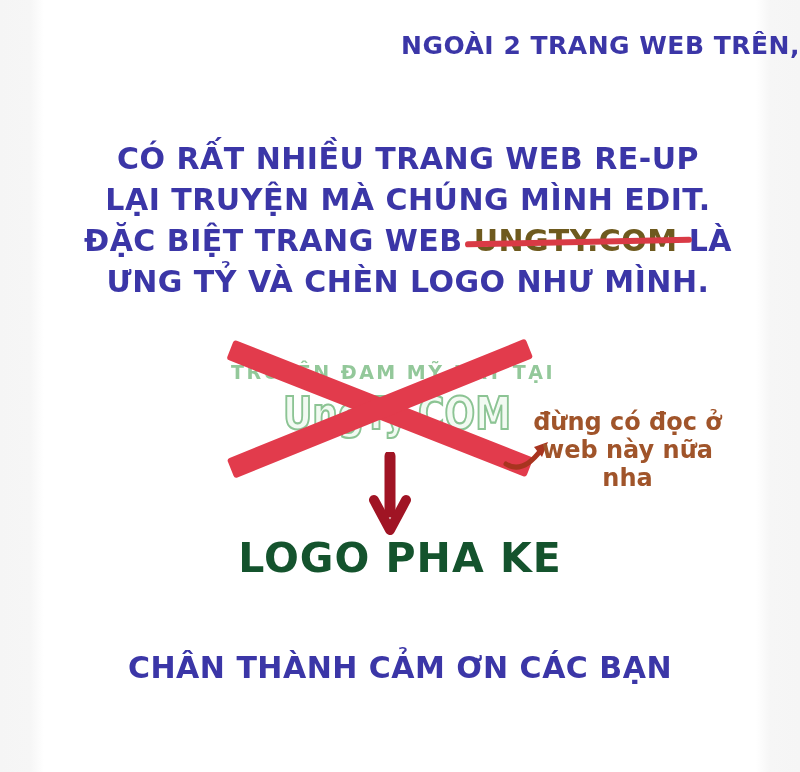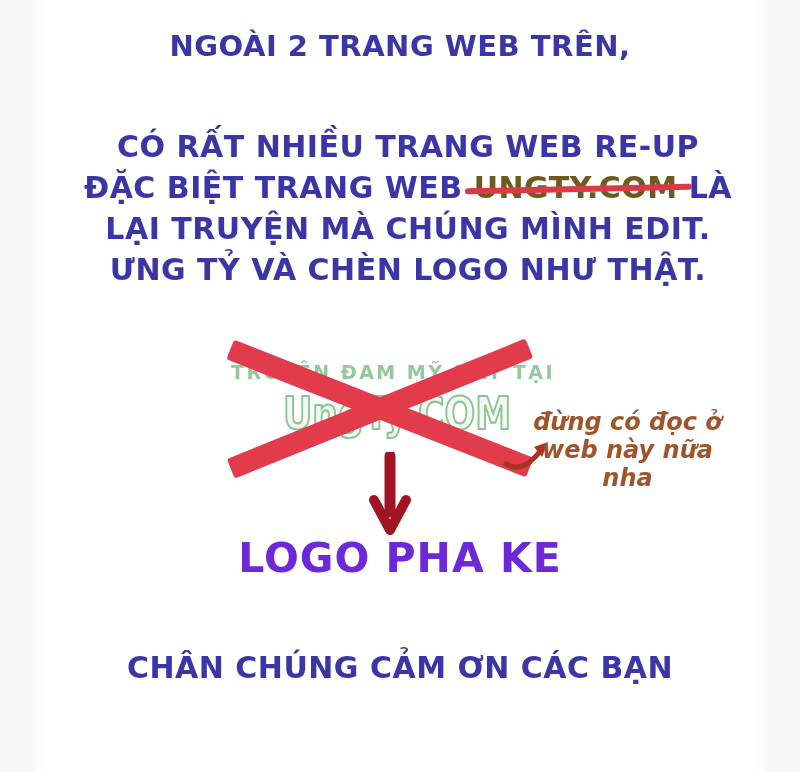--- a/index.html
+++ b/index.html
@@ -8,66 +8,66 @@
     background:#ffffff;
     font-family:"DejaVu Sans","Liberation Sans",sans-serif;
   }
   .page{position:absolute;inset:0;}
   .edge{position:absolute;top:0;bottom:0;width:44px;pointer-events:none;}
   .edge.left{left:0;background:linear-gradient(to right,#f5f5f5 0,#f6f6f6 30px,#ffffff 44px);}
   .edge.right{right:0;background:linear-gradient(to left,#f5f5f5 0,#f6f6f6 30px,#ffffff 44px);}
 
   .blue-block{position:absolute;left:0;right:0;text-align:center;color:#3b36a7;
     font-weight:bold;font-size:30px;line-height:41px;letter-spacing:.5px;}
-  .intro{top:24px;line-height:44px;font-size:29px;}
-  .warning{top:126px;padding-left:16px;}
+  .intro{top:24px;line-height:44px;font-size:25px;text-align:right;}
+  .warning{top:138px;padding-left:16px;}
   .thanks{top:646px;line-height:44px;}
 
   .fake-site{color:#6e5a1e;position:relative;white-space:nowrap;}
   .fake-site::after{
     content:"";position:absolute;left:-9px;right:-14px;top:46%;height:6px;
     background:#d93a45;border-radius:3px;transform:rotate(-1.2deg);
   }
 
   .logo-tagline{position:absolute;left:0;right:14px;top:361px;text-align:center;
     color:#93c89a;font-weight:bold;font-size:19px;letter-spacing:2.5px;}
   .logo-sitename{position:absolute;left:0;right:6px;top:388px;text-align:center;
     color:#f2faf2;font-weight:bold;font-size:44px;letter-spacing:0;
     -webkit-text-stroke:2.2px #8cc494;text-shadow:0 0 1px #8cc494;
     transform:scaleX(.82);}
   .cross-bar{position:absolute;left:219px;top:398px;width:322px;height:21px;
     background:#e23b4c;border-radius:3px;}
   .cross-bar.a{transform:rotate(21.5deg);}
   .cross-bar.b{transform:rotate(-22deg);}
 
   .note{position:absolute;left:520px;top:408px;width:215px;text-align:center;
-    color:#a0542a;font-weight:bold;font-style:italic;font-size:24px;line-height:28px;}
+    color:#a0542a;font-weight:bold;font-size:24px;line-height:28px;}
 
   .curve-arrow{position:absolute;left:503px;top:437px;}
   .down-arrow{position:absolute;left:366px;top:452px;}
 
   .fake-label{position:absolute;left:0;right:0;top:534px;text-align:center;
-    color:#6d28d9;font-weight:bold;font-size:41px;letter-spacing:1px;}
+    color:#14532d;font-weight:bold;font-size:41px;letter-spacing:1px;}
 </style>
 </head>
 <body>
 
 <div class="page">
   <div class="edge left"></div>
   <div class="edge right"></div>
 
   <div class="blue-block intro">
     <div>NGOÀI 2 TRANG WEB TRÊN,</div>
   </div>
 
   <div class="blue-block warning">
     <div>CÓ RẤT NHIỀU TRANG WEB RE-UP</div>
+    <div>LẠI TRUYỆN MÀ CHÚNG MÌNH EDIT.</div>
     <div><span>ĐẶC BIỆT TRANG WEB </span><span class="fake-site">UNGTY.COM</span><span> LÀ</span></div>
-    <div>LẠI TRUYỆN MÀ CHÚNG MÌNH EDIT.</div>
-    <div>ƯNG TỶ VÀ CHÈN LOGO NHƯ THẬT.</div>
+    <div>ƯNG TỶ VÀ CHÈN LOGO NHƯ MÌNH.</div>
   </div>
 
   <div class="logo-tagline">TRUYỆN ĐAM MỸ HAY TẠI</div>
   <div class="logo-sitename">UngTy.COM</div>
   <div class="cross-bar a"></div>
   <div class="cross-bar b"></div>
 
   <svg class="curve-arrow" width="52" height="38" viewBox="0 0 52 38">
     <path d="M3,27 C14,34 26,29 38,13" stroke="#a8341f" stroke-width="5" fill="none" stroke-linecap="round"></path>
     <polygon points="45,5 31,10 39,20" fill="#a8341f"></polygon>
@@ -79,15 +79,15 @@
   </div>
 
   <svg class="down-arrow" width="48" height="86" viewBox="0 0 48 86">
     <path d="M24,4 L24,60" stroke="#a01424" stroke-width="11" fill="none" stroke-linecap="round"></path>
     <path d="M8,48 L24,78 L40,48" stroke="#a01424" stroke-width="10" fill="none" stroke-linecap="round" stroke-linejoin="round"></path>
   </svg>
 
   <div class="fake-label">LOGO PHA KE</div>
 
   <div class="blue-block thanks">
-    <div>CHÂN CHÚNG CẢM ƠN CÁC BẠN</div>
+    <div>CHÂN THÀNH CẢM ƠN CÁC BẠN</div>
   </div>
 </div>
 
 </body></html>

